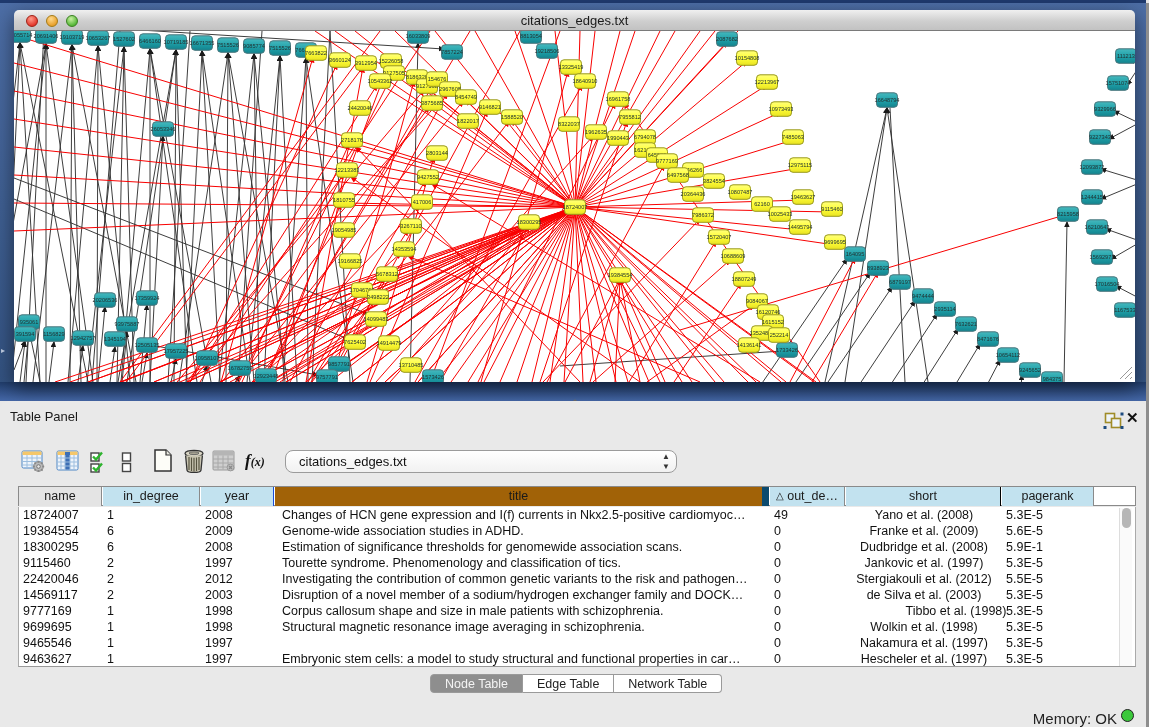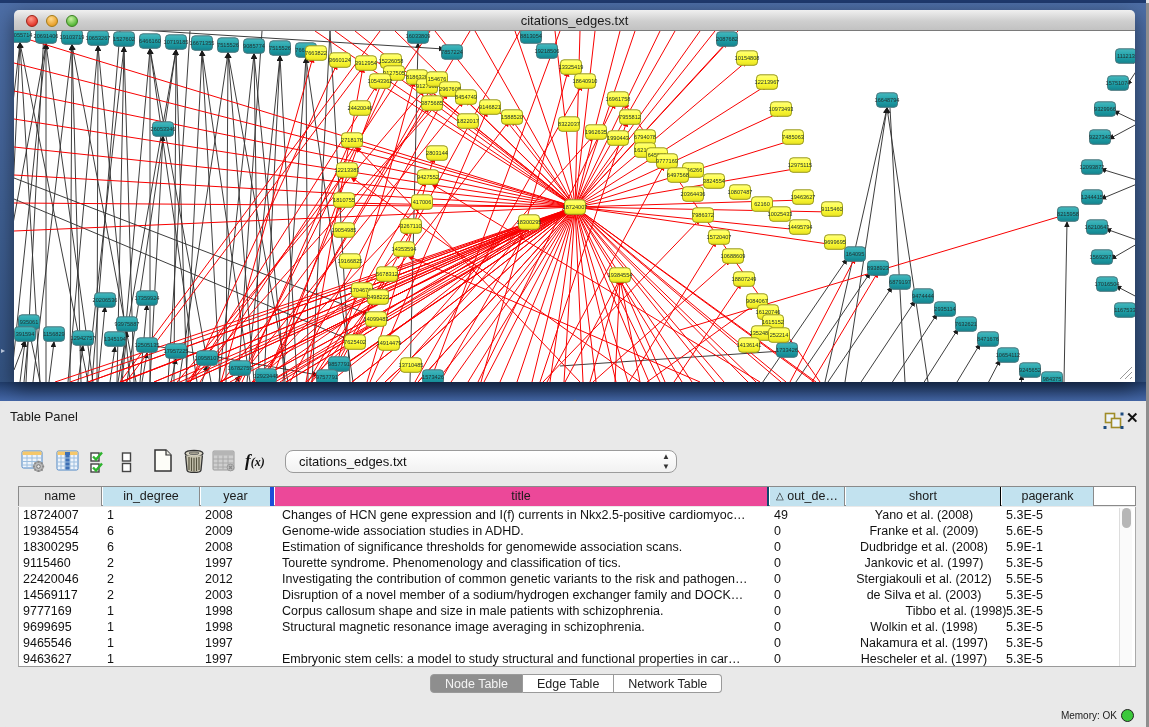--- a/index.html
+++ b/index.html
@@ -16,21 +16,21 @@
 #combo { position:absolute; left:285px; top:49px; width:392px; height:23px; background:linear-gradient(#ffffff,#f1f1f1); border:1px solid #9b9b9b; border-radius:8px; font-size:13px; line-height:21px; padding-left:13px; color:#111; }
 #combo .st { position:absolute; right:6px; top:1px; font-size:8px; color:#333; line-height:10px; text-align:center; }
 #thead { position:absolute; left:18px; top:85px; width:1118px; height:20px; background:#fff; border:1px solid #8a8a8a; border-bottom:1px solid #8a8a8a; font-size:12.5px; color:#1a1a1a; }
 #tbody { position:absolute; left:18px; top:106px; width:1118px; height:160px; background:#fff; border-left:1px solid #aaa; border-right:1px solid #aaa; border-bottom:1px solid #999; font-size:12.5px; color:#111; overflow:hidden; }
 #vscroll { position:absolute; left:1119px; top:107px; width:13px; height:158px; background:#fafafa; border-left:1px solid #ddd; }
 #vthumb { position:absolute; left:1.5px; top:0px; width:9px; height:20px; background:#b6b6b6; border-radius:5px; }
 #segs { position:absolute; left:430px; top:273px; height:19px; font-size:12.5px; }
 .seg { float:left; height:19px; line-height:18px; padding:0 14px; background:#fff; border:1px solid #9a9a9a; border-left:none; color:#222; }
 .seg.first { border-left:1px solid #9a9a9a; border-radius:4px 0 0 4px; background:#8e8e8e; color:#f4f4f4; }
 .seg.last { border-radius:0 4px 4px 0; }
-#mem { position:absolute; right:29px; top:309px; font-size:10px; color:#222; }
+#mem { position:absolute; right:29px; top:309px; font-size:15px; color:#222; }
 #dot { position:absolute; right:12px; top:308px; width:13px; height:13px; border-radius:50%; background:#3cc83c; border:1.5px solid #222; }
 #split { position:absolute; left:568px; top:399px; width:14px; height:7px; }
 #xicon { position:absolute; left:1126px; top:8px; font-size:15px; font-weight:bold; color:#111; }
 #grip { position:absolute; right:2px; bottom:2px; width:14px; height:14px; }
 </style></head>
 <body>
 <div id="desk"></div>
 <div id="band"></div>
 <div id="win">
   <div id="tbar">
@@ -633,22 +633,22 @@
 <rect x="1.5" y="2.5" width="20" height="4" fill="#b5b5b5"></rect>
 <path d="M1 10h21M1 14h21M1 18h21M6 6.5v14M11 6.5v14M16 6.5v14" stroke="#a8a8a8" fill="none"></path>
 <circle cx="18.5" cy="18.5" r="3.4" fill="#bdbdbd" stroke="#999"></circle>
 <path d="M17 17l3 3M20 17l-3 3" stroke="#8a8a8a" stroke-width="1.3"></path>
 </svg>
   <div style="position:absolute;left:245px;top:50px;font-family:'Liberation Serif',serif;font-style:italic;font-weight:bold;font-size:17px;color:#111">f<span style="font-size:12px">(x)</span></div>
   <div id="combo">citations_edges.txt<div class="st">▲<br>▼</div></div>
   <div id="thead">
       <div style="position:absolute;left:0px;top:0;width:83px;height:19px;background:#e4e4e4;border-right:1px solid #8a8a8a;text-align:center;line-height:19px;overflow:hidden">name</div>
       <div style="position:absolute;left:84px;top:0;width:97px;height:19px;background:#c2e2ef;border-right:1px solid #8a8a8a;text-align:center;line-height:19px;overflow:hidden">in_degree</div>
-      <div style="position:absolute;left:182px;top:0;width:73px;height:19px;background:#c2e2ef;border-right:4px solid #1d4ed8;text-align:center;line-height:19px;overflow:hidden">year</div>
-      <div style="position:absolute;left:256px;top:0;width:494px;height:19px;background:#ec4899;border-right:2px solid #0c4a6e;text-align:center;line-height:19px;overflow:hidden">title</div>
+      <div style="position:absolute;left:182px;top:0;width:73px;height:19px;background:#c2e2ef;border-right:1px solid #1d4ed8;text-align:center;line-height:19px;overflow:hidden">year</div>
+      <div style="position:absolute;left:256px;top:0;width:494px;height:19px;background:#a16207;border-right:7px solid #0c4a6e;text-align:center;line-height:19px;overflow:hidden">title</div>
       <div style="position:absolute;left:751px;top:0;width:75px;height:19px;background:#c2e2ef;border-right:1px solid #8a8a8a;text-align:center;line-height:19px;overflow:hidden"><span style="font-size:10px;position:relative;top:-1px">△</span> out_de…</div>
       <div style="position:absolute;left:827px;top:0;width:155px;height:19px;background:#c2e2ef;border-right:1px solid #000000;text-align:center;line-height:19px;overflow:hidden">short</div>
       <div style="position:absolute;left:983px;top:0;width:92px;height:19px;background:#c2e2ef;border-right:1px solid #8a8a8a;text-align:center;line-height:19px;overflow:hidden">pagerank</div>
     </div>
   <div id="tbody">
       <div style="position:absolute;top:0px;left:0;width:100%;height:16px;line-height:16px;white-space:nowrap">
         <span style="position:absolute;left:4px">18724007</span>
         <span style="position:absolute;left:88px">1</span>
         <span style="position:absolute;left:186px">2008</span>
         <span style="position:absolute;left:263px">Changes of HCN gene expression and I(f) currents in Nkx2.5-positive cardiomyoc…</span>

